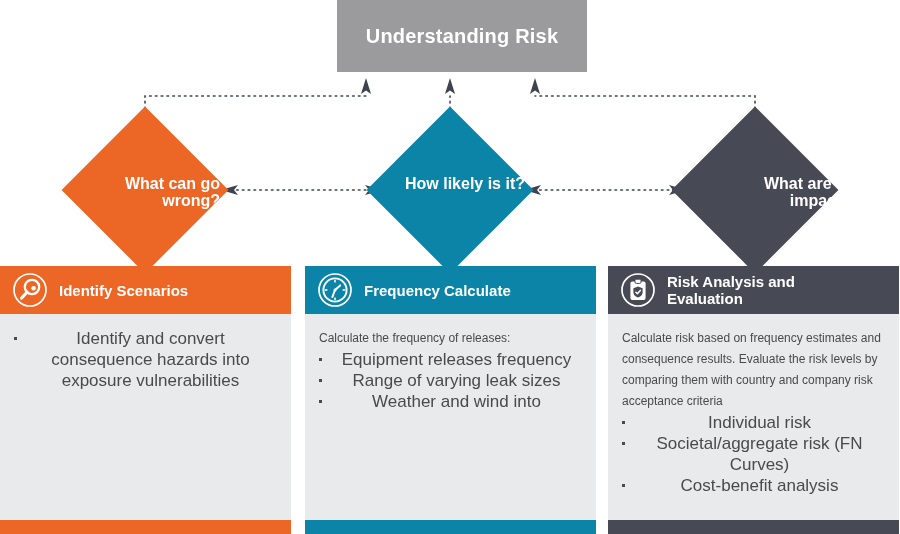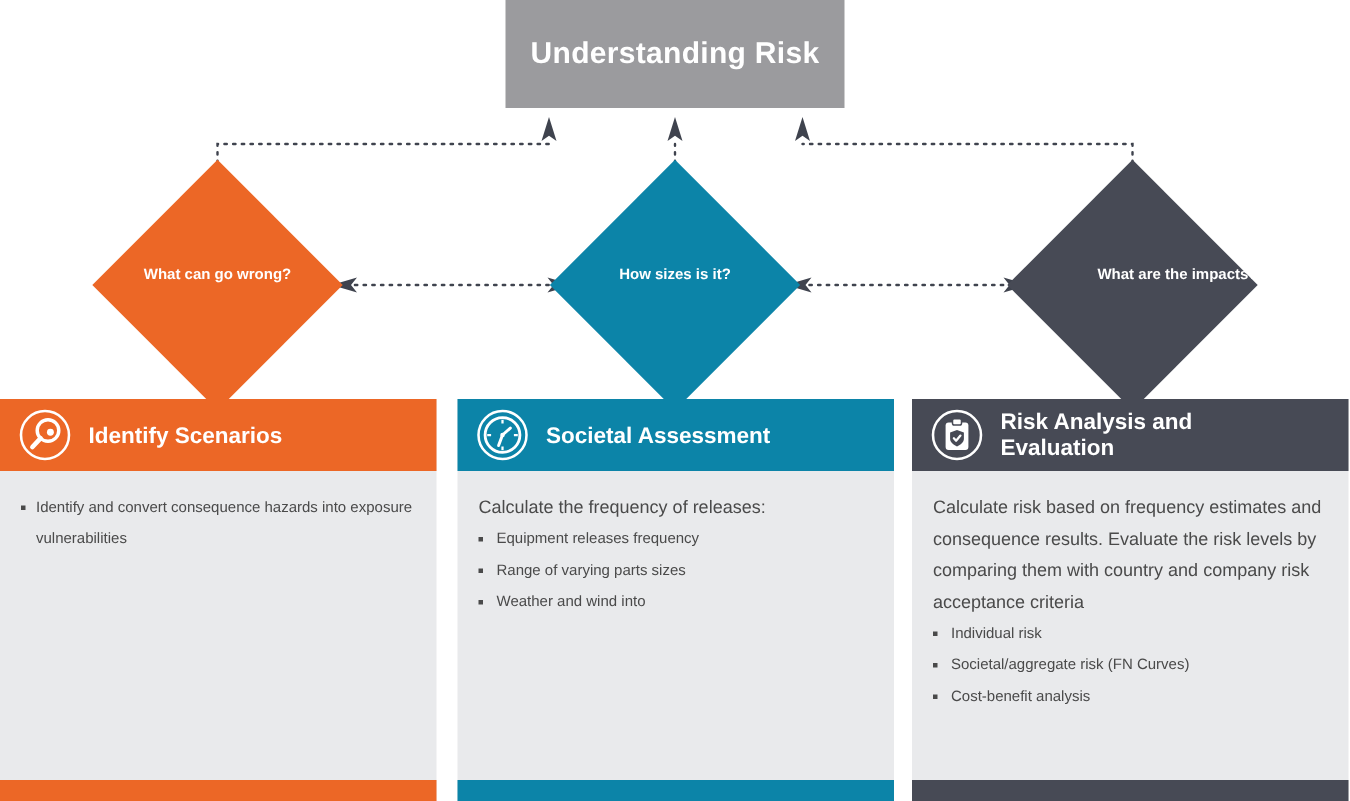--- a/index.html
+++ b/index.html
@@ -5,40 +5,40 @@
   html,body{margin:0;padding:0;}
   body{
     width:900px;height:534px;position:relative;overflow:hidden;
     background:#ffffff;
     font-family:"Liberation Sans", sans-serif;
     -webkit-font-smoothing:antialiased;
   }
 
   
   .title-box{
-    position:absolute;left:337px;top:0px;width:226px;height:72px;
+    position:absolute;left:337px;top:0px;width:250px;height:72px;
     background:#9b9b9e;
     display:flex;align-items:center;justify-content:center;
   }
   .title-box .title-text{
     color:#ffffff;font-size:20px;font-weight:bold;letter-spacing:.2px;
   }
 
   
   .connectors{position:absolute;left:0;top:0;width:900px;height:534px;pointer-events:none;}
 
   
   .diamond{
     position:absolute;width:118px;height:118px;
     transform:rotate(45deg);
   }
   .diamond-label{
     position:absolute;width:150px;
-    text-align:center;color:#ffffff;
-    font-size:10px;font-weight:bold;line-height:17px;
+    text-align:right;color:#ffffff;
+    font-size:16px;font-weight:bold;line-height:17px;
   }
   .d-orange{background:#ec6726;}
   .d-teal{background:#0c84a8;}
   .d-slate{background:#474a55;}
 
   
   .card{position:absolute;top:266px;width:291px;height:268px;background:#e9eaec;}
   .card.c1{left:0px;}
   .card.c2{left:305px;}
   .card.c3{left:608px;}
@@ -56,23 +56,24 @@
     white-space:pre-line;
   }
 
   .card-body{padding:14px 14px 0 10px;box-sizing:border-box;}
   .lead{
     color:#4a4a4a;font-size:12px;line-height:21px;margin:0 0 0 4px;
     white-space:pre-line;
   }
   ul.bullets{margin:0;padding:0;list-style:none;}
   ul.bullets li{
-    position:relative;color:#4a4a4a;font-size:10px;line-height:21px;
+    position:relative;color:#4a4a4a;font-size:17px;line-height:21px;
     padding-left:16px;margin:0;
     white-space:pre-line;
+    text-align:center;
   }
   ul.bullets li:before{
     content:"";position:absolute;left:4px;top:9px;
     width:3px;height:3px;background:#4a4a4a;
   }
   .c1 ul.bullets li{padding-left:14px;}
 
   .card-foot{position:absolute;left:0;bottom:0;width:100%;height:14px;}
   .f-orange{background:#ec6726;}
   .f-teal{background:#0c84a8;}
@@ -111,21 +112,21 @@
     <path d="M524,190 L541,185 L537,190 L541,195 Z"></path>
     <path d="M686,190 L669,185 L673,190 L669,195 Z"></path>
   </g>
 </svg>
 
 <div class="diamond d-orange" style="left:86px;top:131px;"></div>
 <div class="diamond-label" style="left:70px;top:175px;">What can go
 wrong?</div>
 
 <div class="diamond d-teal" style="left:391px;top:131px;"></div>
-<div class="diamond-label" style="left:375px;top:175px;">How sizes
+<div class="diamond-label" style="left:375px;top:175px;">How likely
 is it?</div>
 
 <div class="diamond d-slate" style="left:696px;top:131px;"></div>
 <div class="diamond-label" style="left:710px;top:175px;">What are
 the impacts?</div>
 
 <div class="card c1">
   <div class="card-head h-orange">
     <svg class="head-icon" viewBox="0 0 36 36">
       <circle cx="18" cy="18" r="16" fill="none" stroke="#ffffff" stroke-width="1.7"></circle>
@@ -149,27 +150,27 @@
       <circle cx="18" cy="18" r="16" fill="none" stroke="#ffffff" stroke-width="1.7"></circle>
       <circle cx="18" cy="18" r="11.6" fill="none" stroke="#ffffff" stroke-width="1.9"></circle>
       <line x1="18" y1="7.8" x2="18" y2="10.4" stroke="#ffffff" stroke-width="1.5"></line>
       <line x1="18" y1="25.6" x2="18" y2="28.2" stroke="#ffffff" stroke-width="1.5"></line>
       <line x1="7.8" y1="18" x2="10.4" y2="18" stroke="#ffffff" stroke-width="1.5"></line>
       <line x1="25.6" y1="18" x2="28.2" y2="18" stroke="#ffffff" stroke-width="1.5"></line>
       <line x1="18" y1="18" x2="23.2" y2="13.4" stroke="#ffffff" stroke-width="2" stroke-linecap="round"></line>
       <line x1="18" y1="18" x2="15.4" y2="25" stroke="#ffffff" stroke-width="2" stroke-linecap="round"></line>
       <circle cx="18" cy="18" r="1.5" fill="#ffffff"></circle>
     </svg>
-    <div class="head-title">Societal Assessment</div>
+    <div class="head-title">Frequency Calculate</div>
   </div>
   <div class="card-body">
     <p class="lead">Calculate the frequency of releases:</p>
     <ul class="bullets">
       <li>Equipment releases frequency</li>
-      <li>Range of varying parts sizes</li>
+      <li>Range of varying leak sizes</li>
       <li>Weather and wind into</li>
     </ul>
   </div>
   <div class="card-foot f-teal"></div>
 </div>
 
 <div class="card c3">
   <div class="card-head h-slate">
     <svg class="head-icon" viewBox="0 0 36 36">
       <circle cx="18" cy="18" r="16" fill="none" stroke="#ffffff" stroke-width="1.7"></circle>

